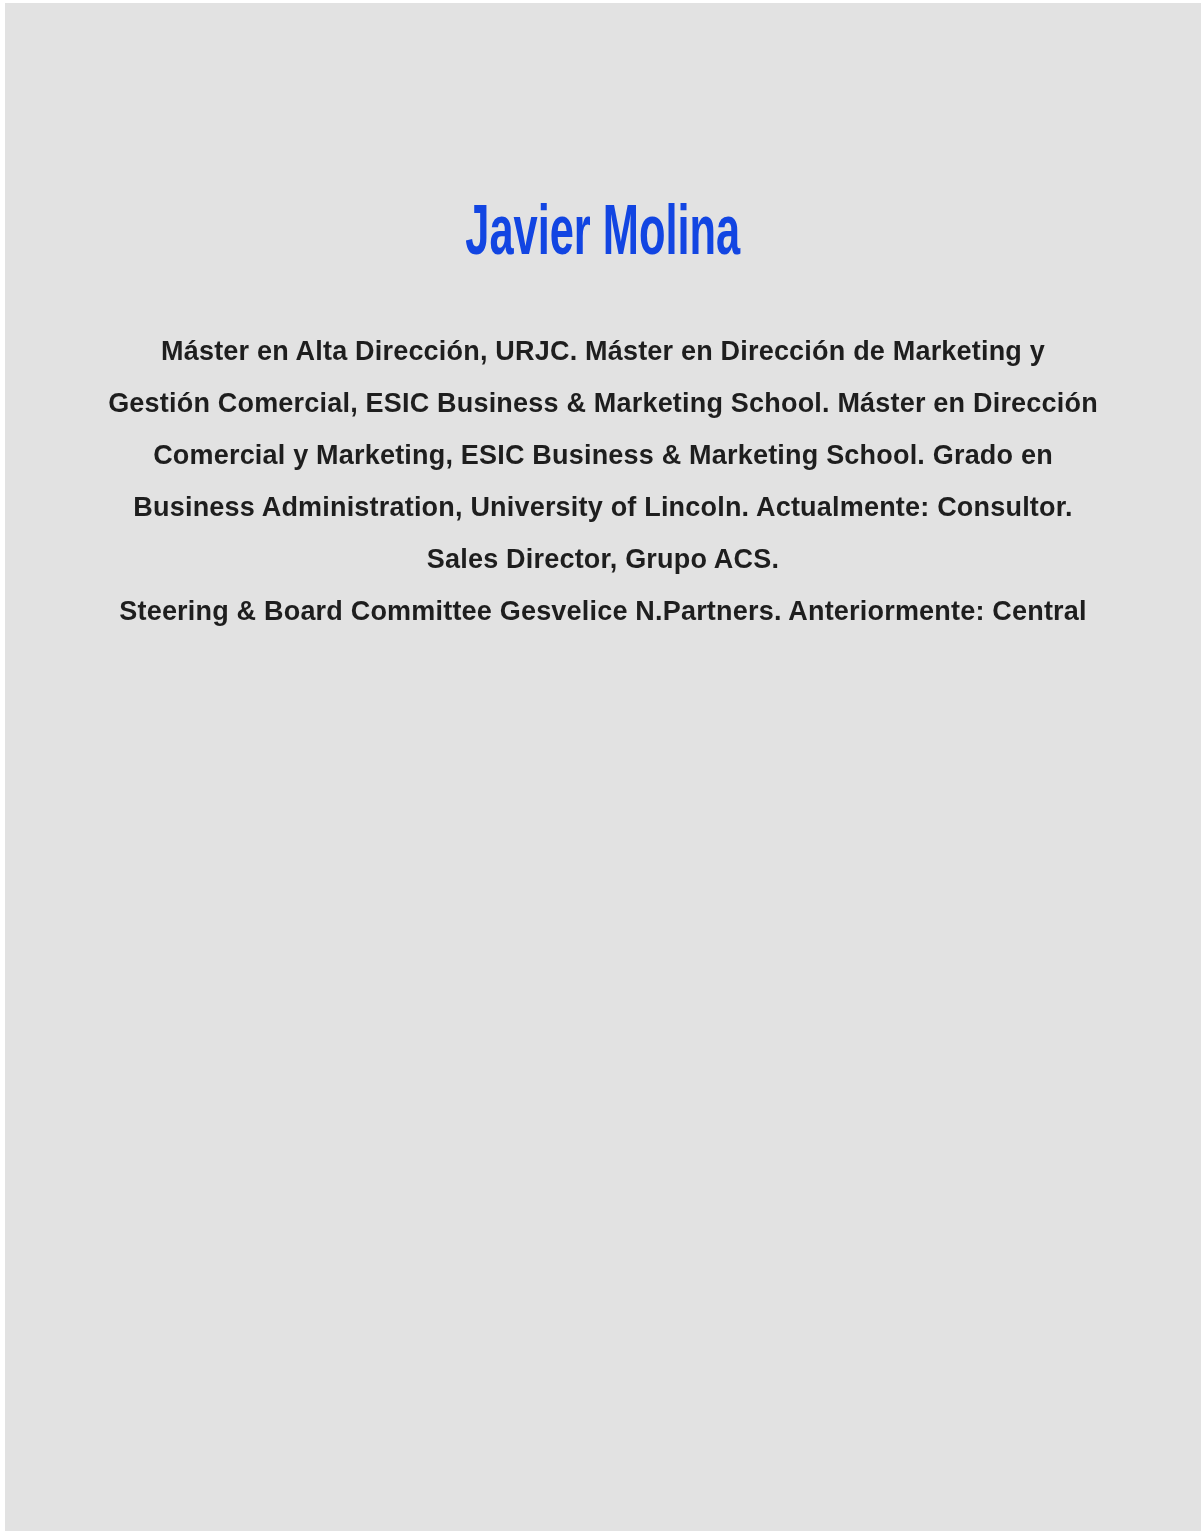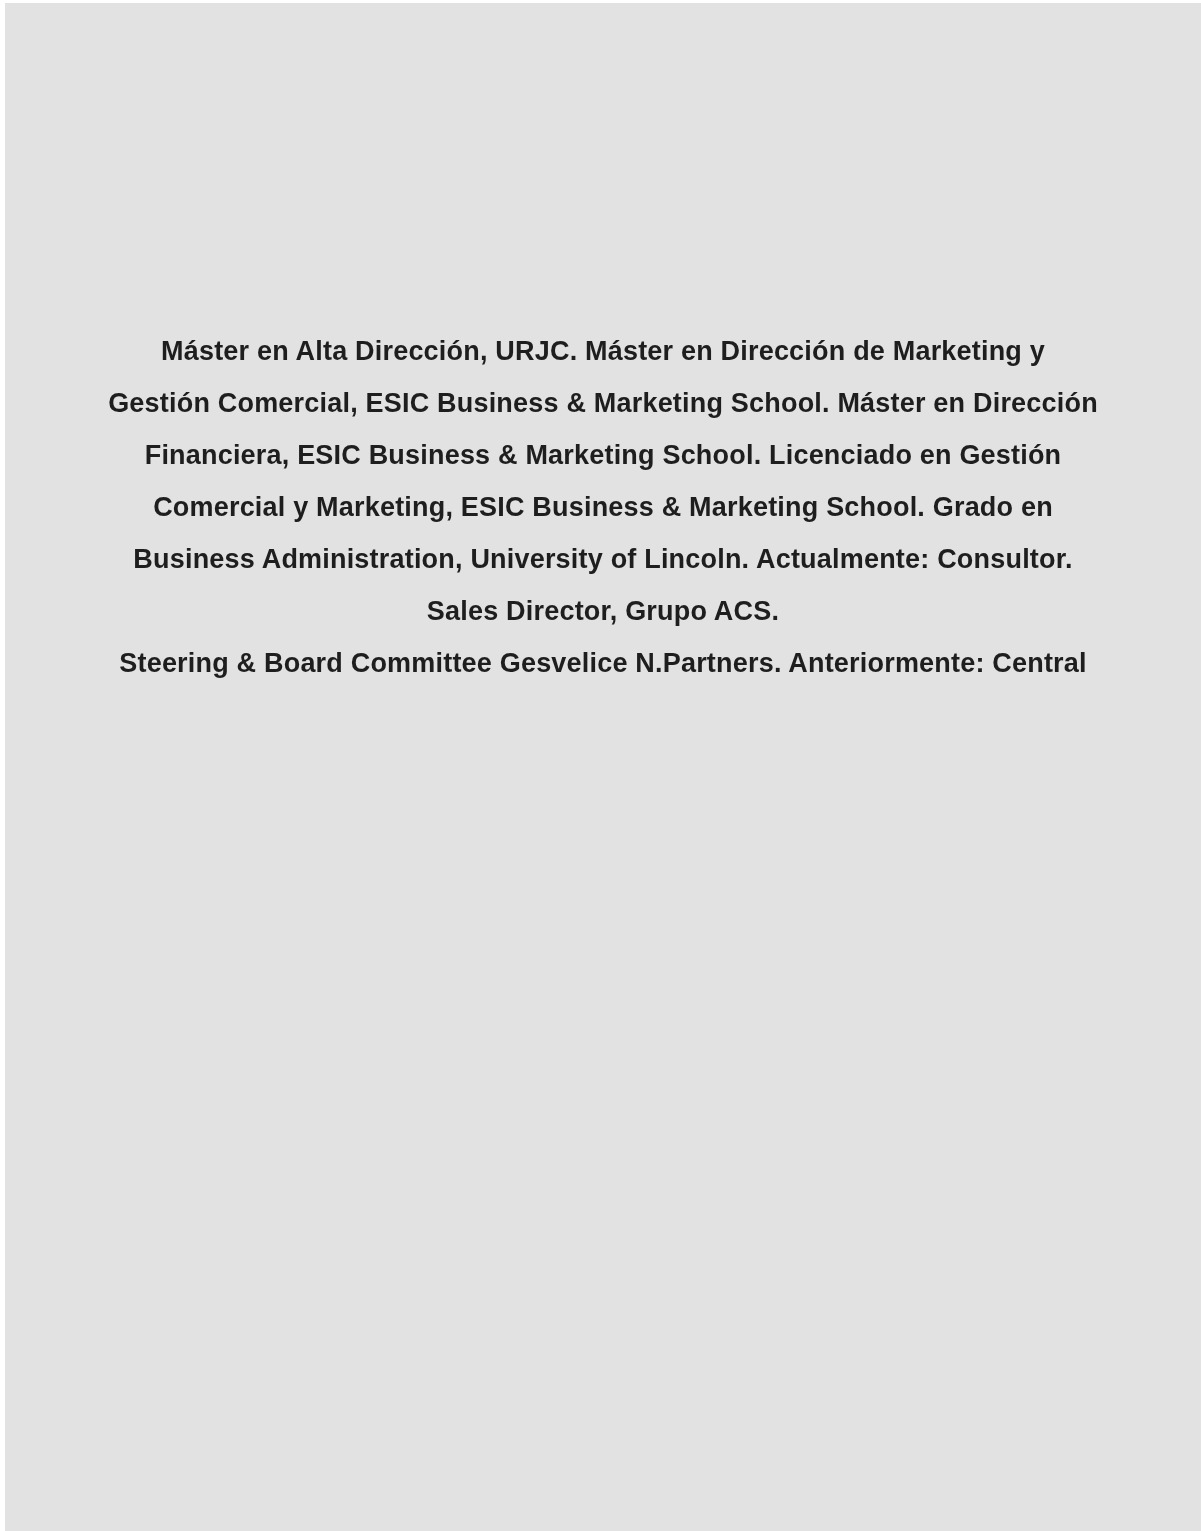--- a/index.html
+++ b/index.html
@@ -53,24 +53,26 @@
     line-height: 52px;
     white-space: nowrap;
     text-align: center;
   }
 </style>
 </head>
 <body>
 
 <div class="page">
 
+  <h1 class="title">
+    <span class="squeeze">Javier Molina</span>
+  </h1>
 
   <div class="bio">
     <div class="bio-line">Máster en Alta Dirección, URJC. Máster en Dirección de Marketing y</div>
     <div class="bio-line">Gestión Comercial, ESIC Business &amp; Marketing School. Máster en Dirección</div>
-    <div class="bio-line">Financiera, ESIC Business &amp; Marketing School. Licenciado en Gestión</div>
     <div class="bio-line">Comercial y Marketing, ESIC Business &amp; Marketing School. Grado en</div>
     <div class="bio-line">Business Administration, University of Lincoln. Actualmente: Consultor.</div>
     <div class="bio-line">Sales Director, Grupo ACS.</div>
     <div class="bio-line">Steering &amp; Board Committee Gesvelice N.Partners. Anteriormente: Central</div>
   </div>
 
 </div>
 
 </body></html>

